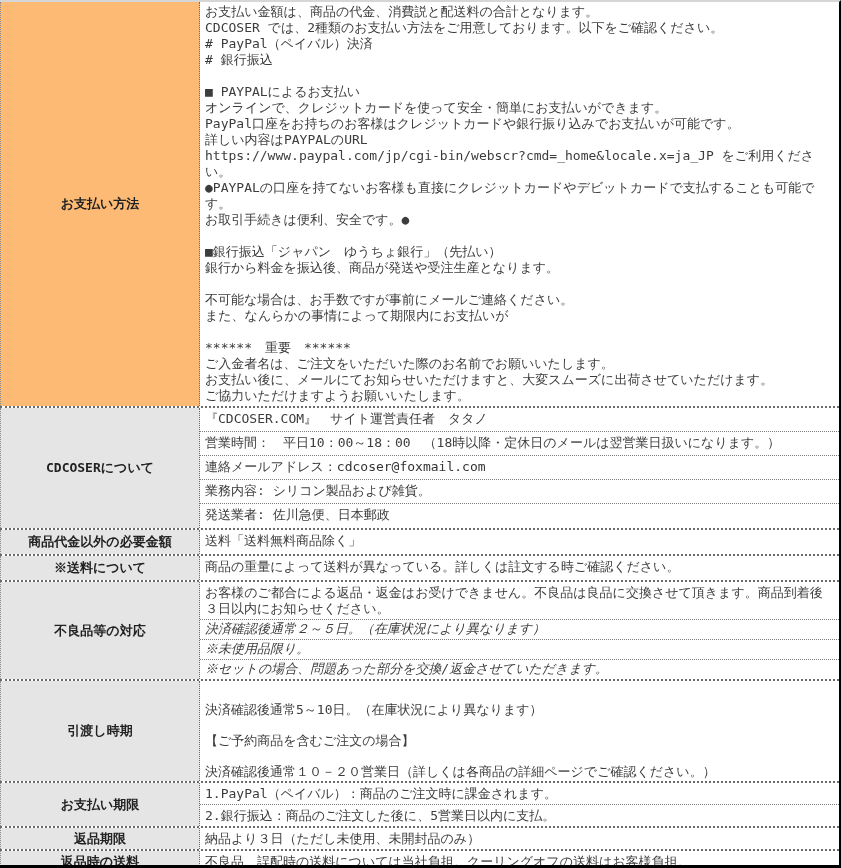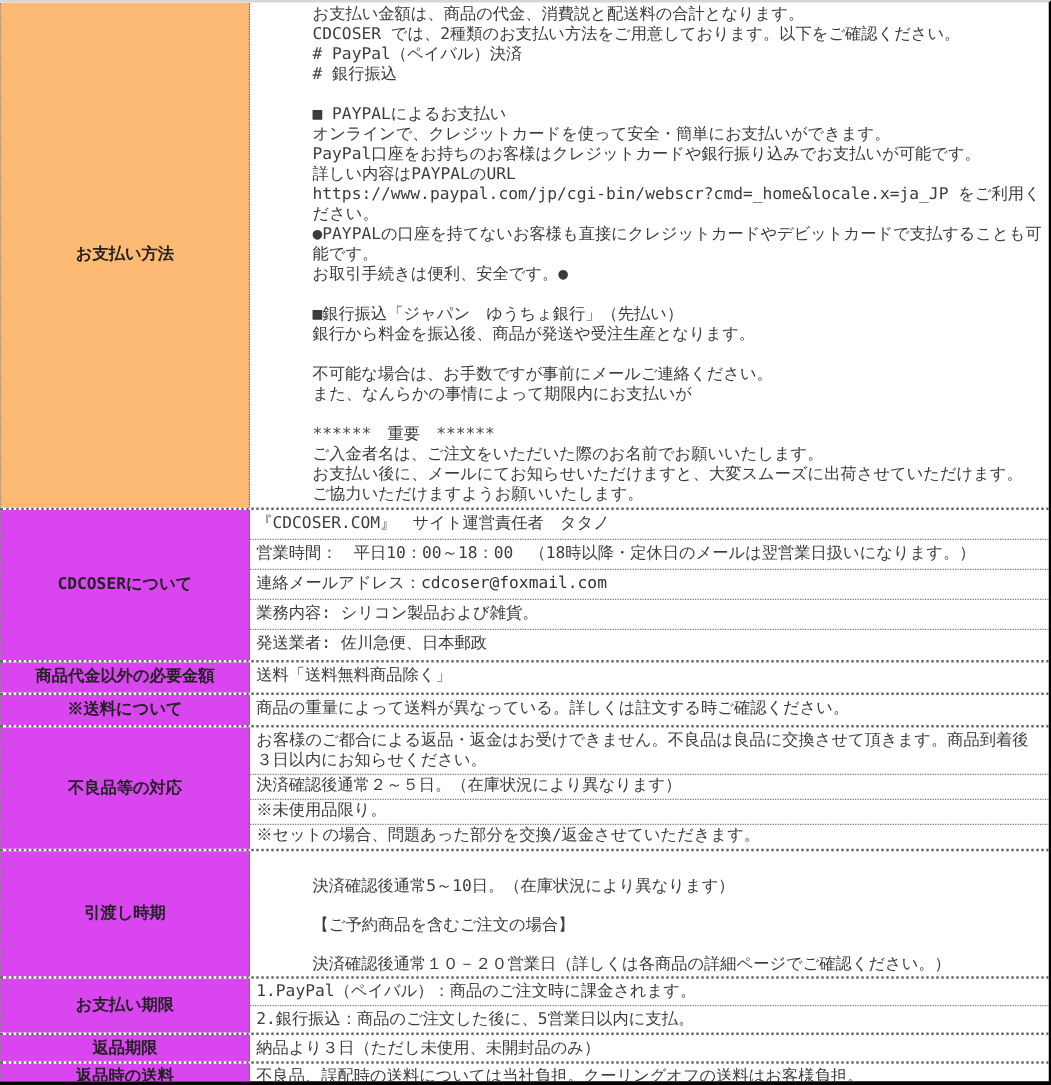--- a/index.html
+++ b/index.html
@@ -15,36 +15,36 @@
     font-size:13px;
     color:#3c3c3c;
   }
   .section { display:flex; border-bottom:2px dotted #6a6a6a; }
   .section:last-child { border-bottom:none; }
   .hdr {
     flex:0 0 200px; width:200px;
     display:flex; align-items:center; justify-content:center;
     text-align:center;
     font-weight:bold; color:#222222;
-    background:#d946ef;
+    background:#e5e5e5;
     border-left:1px dotted #8a8a8a;
     border-right:1px dotted #6a6a6a;
     padding:2px 6px;
     line-height:16px;
   }
   .hdr.white { background:#fdba74; }
   .content { flex:1 1 auto; display:flex; flex-direction:column; min-width:0; }
   .cell { border-bottom:1px dotted #7a7a7a; padding:3px 5px 2px 5px; line-height:16px; }
   .cell:last-child { border-bottom:none; }
   .cell.h24 { min-height:24px; }
   .cell.h21 { min-height:21px; }
   .cell.h19 { min-height:19px; }
   .cell.h32 { min-height:32px; }
-  .cell.h17 { min-height:17px; padding-top:1px; }
-  .bigcell { padding:2px 5px;margin-left:45px; }
+  .cell.h17 { min-height:17px; padding-top:1px;font-style:italic; }
+  .bigcell { padding:2px 5px; }
   .line { line-height:16px; min-height:16px; white-space:pre-wrap; }
   .line.sp { line-height:15.5px; min-height:15.5px; }
   .delivery { padding:5px 5px 2px 5px; }
   .email { font-weight:normal; color:#333333; }
 </style>
 </head>
 <body>
 
 <div class="page">
 

